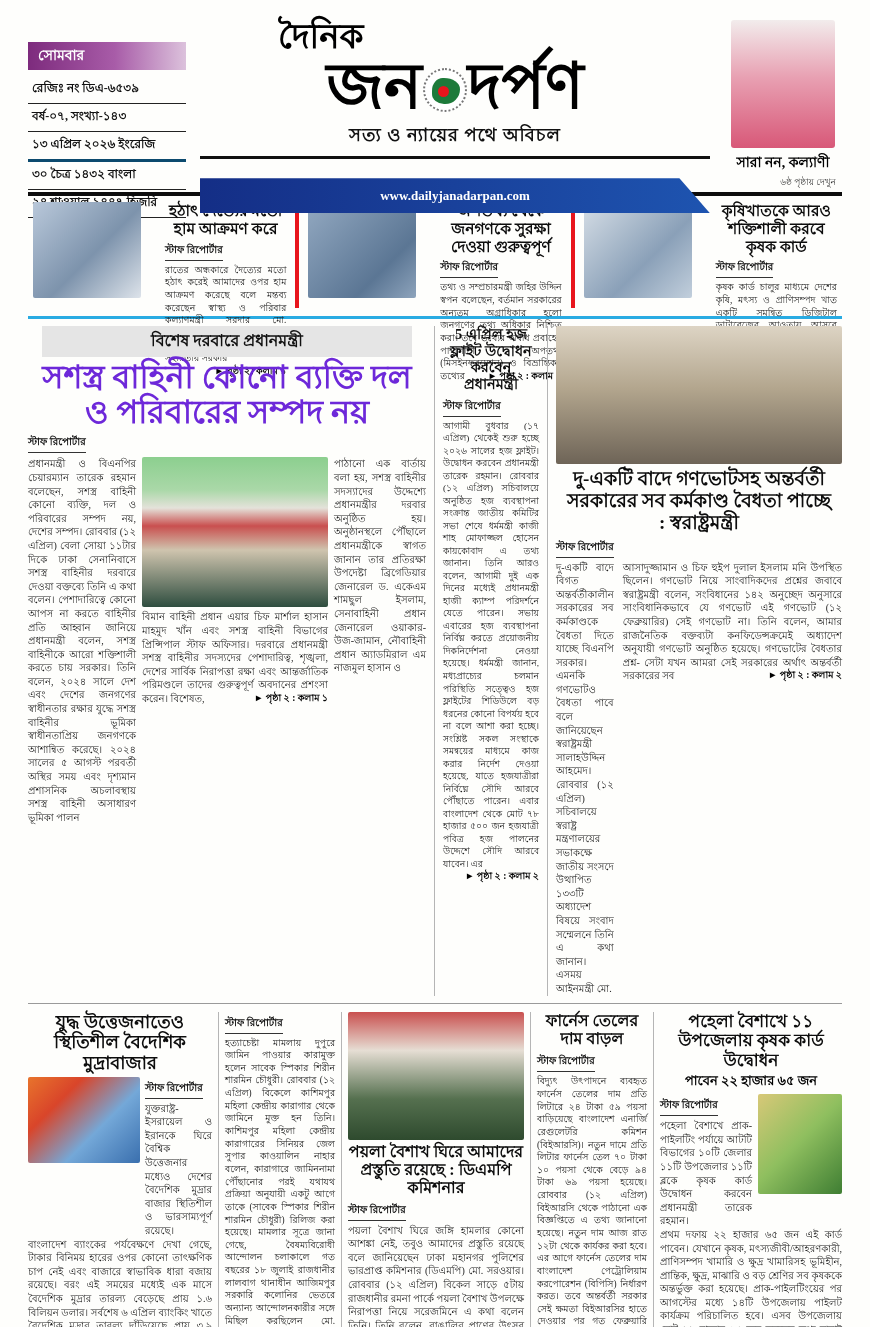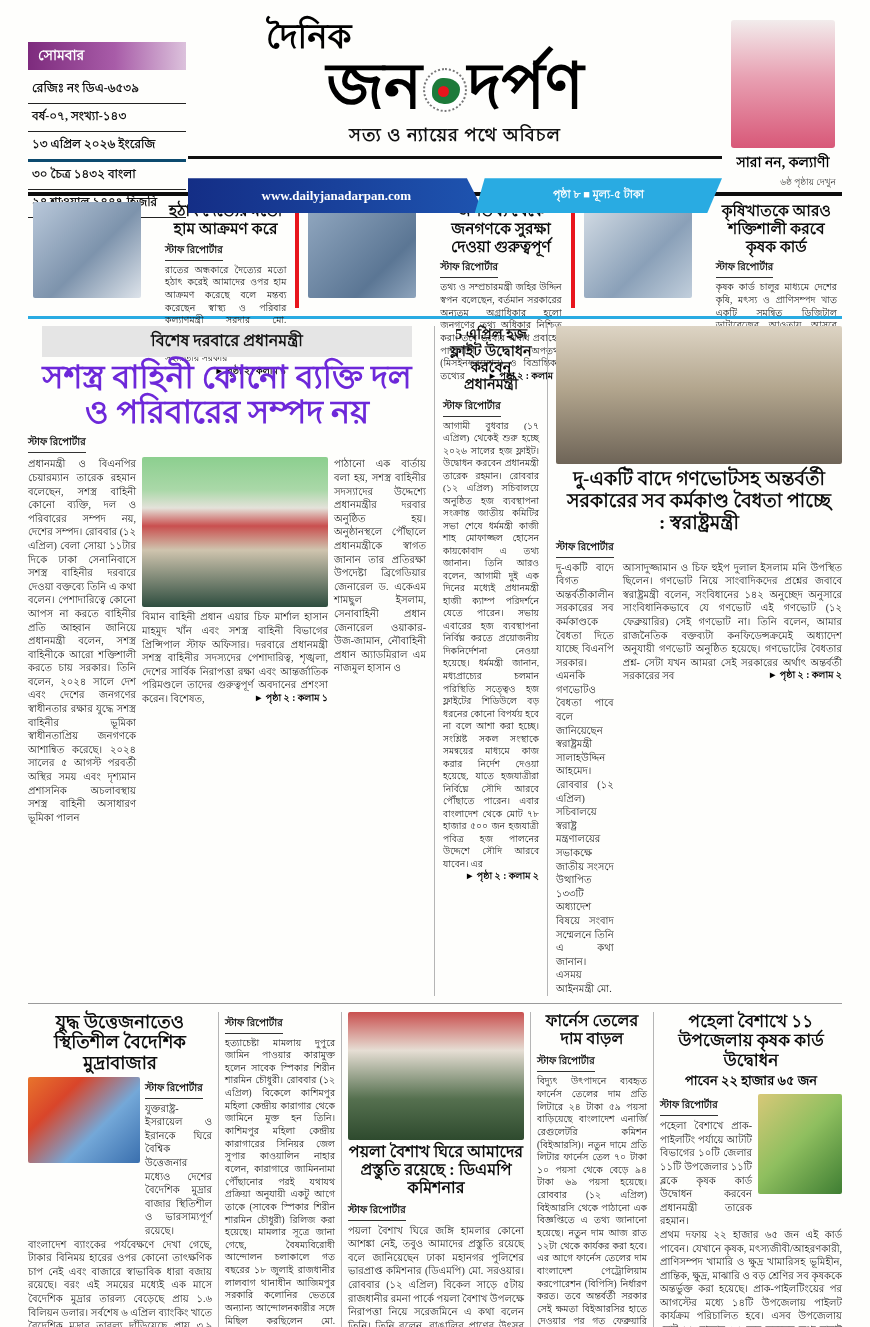--- a/index.html
+++ b/index.html
@@ -2,21 +2,21 @@
 <html lang="bn"><head>
 <meta charset="utf-8">
 <style>
   * { margin:0; padding:0; box-sizing:border-box; }
   html,body { background:#ffffff; }
   body { font-family:"Liberation Serif", serif; }
   .page { width:870px; height:1327px; margin:0 auto; background:#fefefc; position:relative;
           padding:18px 28px 10px 28px; overflow:hidden; }
 
   
-  .header { display:flex; gap:2px; height:172px; }
+  .header { display:flex; gap:14px; height:172px; }
   .info-col { width:158px; padding-top:24px; font-size:12px; font-weight:bold; color:#111; }
   .day-box { background:linear-gradient(90deg,#7d2b7d,#a85ca8 55%,#dcc2dc); color:#fff; font-size:14px;
              font-weight:bold; padding:2px 10px; margin-bottom:6px; }
   .info-line { padding:3px 2px 4px 4px; border-bottom:1px solid #222; }
   .info-line.thick { border-bottom:3px solid #0c4a6e; }
   .info-line.last { border-bottom:1px solid #222; }
   .masthead { flex:1; text-align:center; position:relative; padding-top:2px; }
   .mh-line1 { font-size:34px; font-weight:bold; color:#000; line-height:1; text-align:left; padding-left:78px; }
   .mh-line2 { font-size:64px; font-weight:bold; color:#000; line-height:1.02; white-space:nowrap; }
   .logo-circle { display:inline-block; width:44px; height:44px; border:2px dotted #777; border-radius:50%;
@@ -127,21 +127,20 @@
 
     <div class="masthead">
       <div class="mh-line1">দৈনিক</div>
       <div class="mh-line2">
         <span>জন</span><span class="logo-circle"><span class="logo-map"></span><span class="logo-dot"></span></span><span>দর্পণ</span>
       </div>
       <div class="slogan">সত্য ও  ন্যায়ের পথে অবিচল</div>
       <div class="webbar-wrap">
         <div class="webbar">
           <div class="wb-left">www.dailyjanadarpan.com</div>
-          <div class="wb-right">পৃষ্ঠা ৮ ■ মূল্য-৫ টাকা</div>
         </div>
       </div>
     </div>
 
     <div class="model-box">
       <div class="model-photo"></div>
       <div class="model-caption">সারা নন, কল্যাণী</div>
       <div class="model-see">৬ষ্ঠ পৃষ্ঠায় দেখুন</div>
     </div>
   </header>

